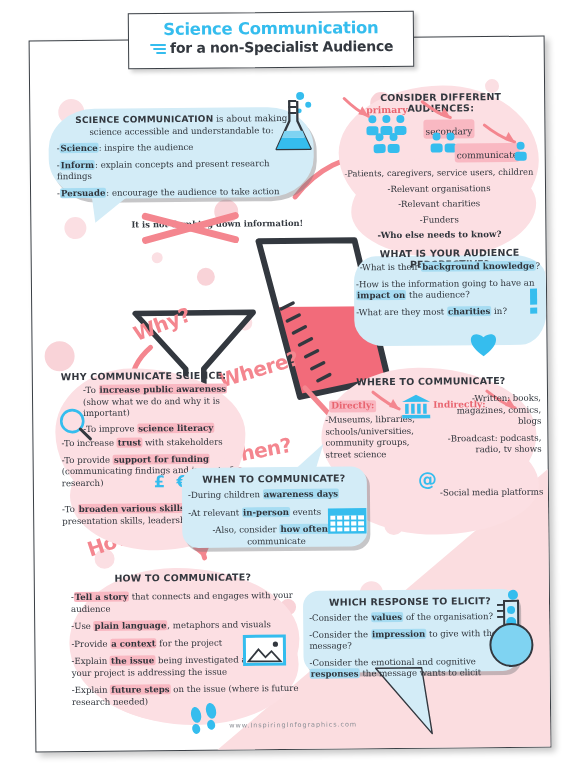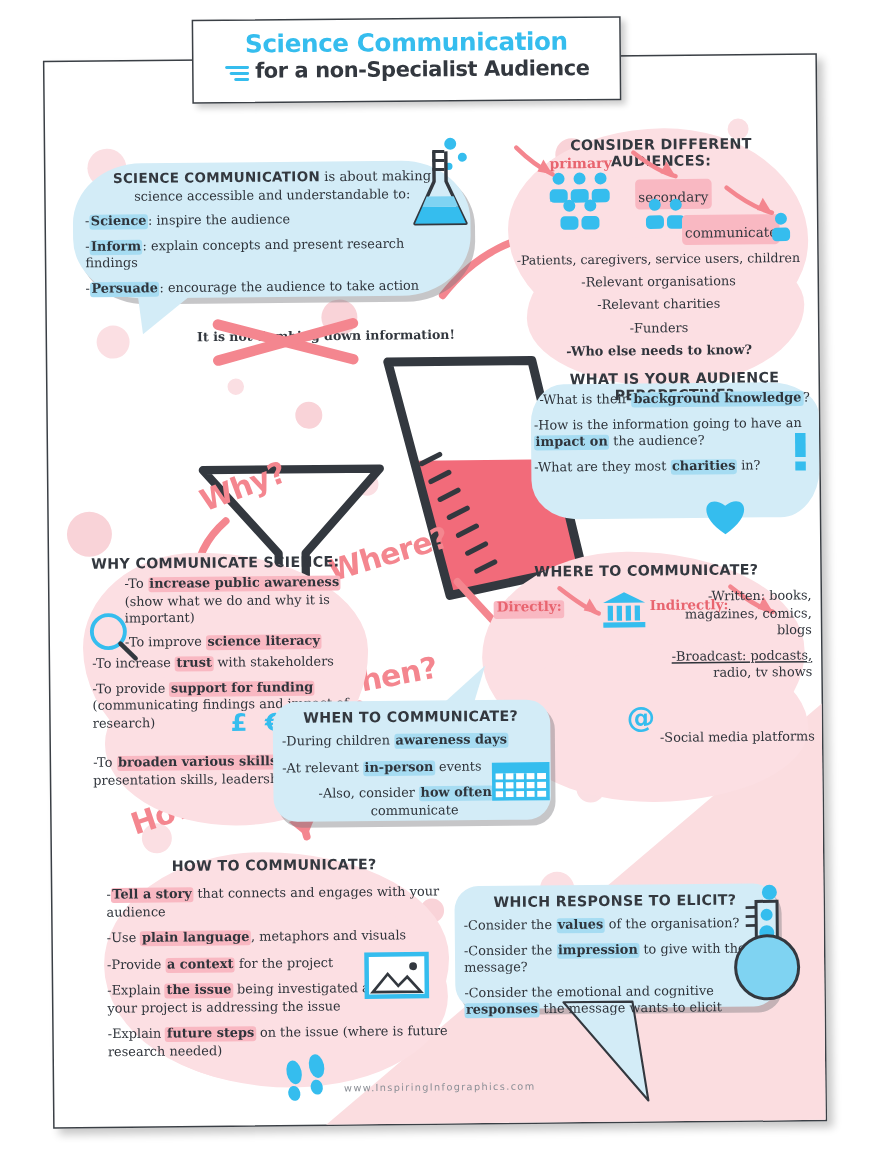--- a/index.html
+++ b/index.html
@@ -311,20 +311,26 @@
 
     <div class="blob blob-pink" style="left:288px;top:330px;width:215px;height:140px;
          border-radius:45% 55% 48% 52% / 50% 48% 52% 50%;"></div>
     <div class="blob blob-pink" style="left:300px;top:392px;width:205px;height:105px;
          border-radius:52% 48% 50% 50% / 46% 54% 46% 54%;"></div>
 
     <div class="hd" style="position:absolute;left:300px;top:338px;width:196px;">WHERE TO COMMUNICATE?</div>
 
     <div class="bt st" style="position:absolute;left:296px;top:362px;color:#e8646f;font-size:9px;
                 background:#f9b8c2;padding:0 2px;border-radius:2px;">Directly:</div>
+    <div style="position:absolute;left:292px;top:376px;width:100px;">
+      <div class="bt">-Museums, libraries,</div>
+      <div class="bt">schools/universities,</div>
+      <div class="bt">community groups,</div>
+      <div class="bt">street science</div>
+    </div>
 
     <svg style="position:absolute;left:338px;top:352px;" width="34" height="26">
       <path d="M2 2 C 12 10, 20 16, 28 19" fill="none" stroke="#f4868f" stroke-width="3" stroke-linecap="round"></path>
       <path d="M28 19 L18 17 L22 9 Z" fill="#f4868f"></path>
     </svg>
     <svg style="position:absolute;left:368px;top:356px;" width="30" height="26" viewBox="0 0 30 26">
       <polygon points="15,1 29,8 1,8" fill="#35bdee"></polygon>
       <g fill="#35bdee">
         <rect x="4" y="10" width="3.5" height="10"></rect>
         <rect x="10" y="10" width="3.5" height="10"></rect>
@@ -335,21 +341,21 @@
     </svg>
 
     <div class="bt st" style="position:absolute;left:400px;top:362px;color:#e8646f;font-size:9px;">Indirectly:</div>
     <svg style="position:absolute;left:452px;top:352px;" width="36" height="26">
       <path d="M2 2 C 12 10, 20 16, 30 19" fill="none" stroke="#f4868f" stroke-width="3" stroke-linecap="round"></path>
       <path d="M30 19 L20 17 L24 9 Z" fill="#f4868f"></path>
     </svg>
     <div style="position:absolute;left:398px;top:356px;width:110px;text-align:right;">
       <div class="bt">-Written: books,</div>
       <div class="bt">magazines, comics, blogs</div>
-      <div class="bt" style="margin-top:5px;text-decoration:underline;">-Broadcast: podcasts,</div>
+      <div class="bt" style="margin-top:5px;">-Broadcast: podcasts,</div>
       <div class="bt">radio, tv shows</div>
     </div>
 
     <div style="position:absolute;left:384px;top:432px;color:#35bdee;font-size:19px;font-weight:bold;
                 font-family:'DejaVu Sans',sans-serif;line-height:19px;">@</div>
     <div class="bt" style="position:absolute;left:406px;top:438px;width:120px;margin-top:12px;">-Social media platforms</div>
 
     <div class="bubble blue" style="left:148px;top:428px;width:185px;height:80px;border-radius:16px;"></div>
     <svg style="position:absolute;left:240px;top:405px;" width="54" height="32">
       <path d="M50 0 L14 32 L40 32 Z" fill="#d3ecf7"></path>

